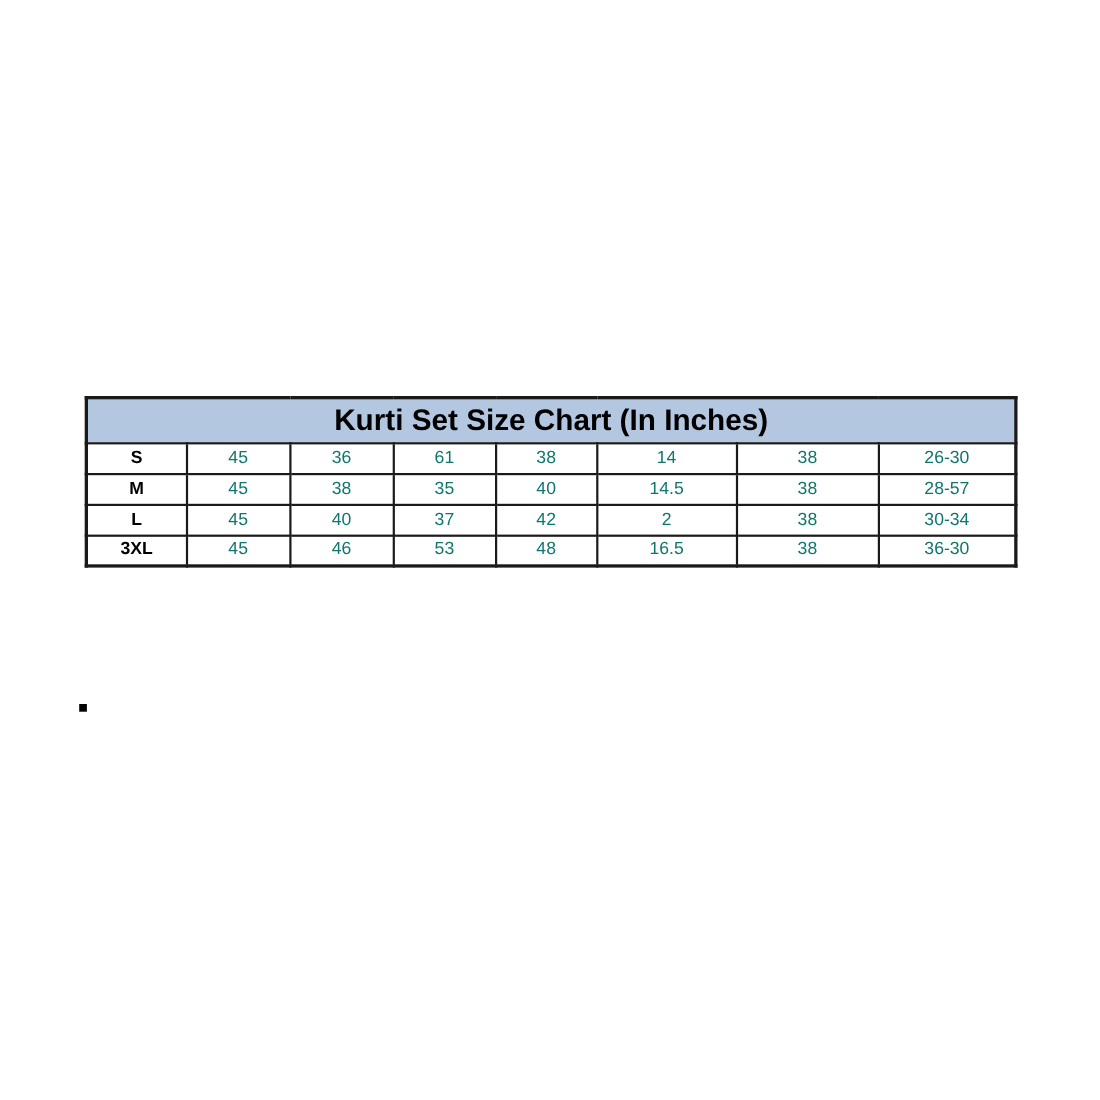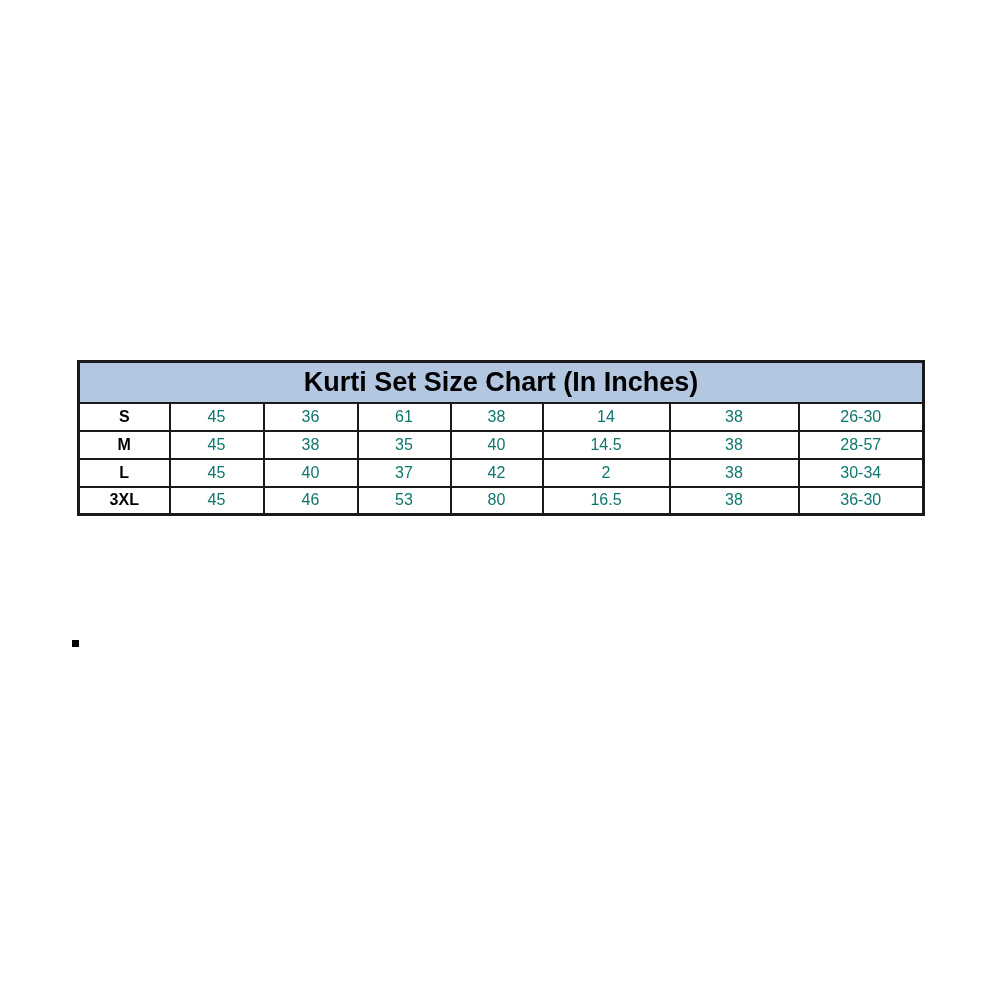--- a/index.html
+++ b/index.html
@@ -133,21 +133,21 @@
         <td>30-34</td>
       </tr>
 
 
 
       <tr class="data-row">
         <td class="size-col">3XL</td>
         <td>45</td>
         <td>46</td>
         <td>53</td>
-        <td>80</td>
+        <td>48</td>
         <td>16.5</td>
         <td>38</td>
         <td>36-30</td>
       </tr>
     </tbody>
   </table>
 
   <div class="corner-mark"></div>
 </div>
 

